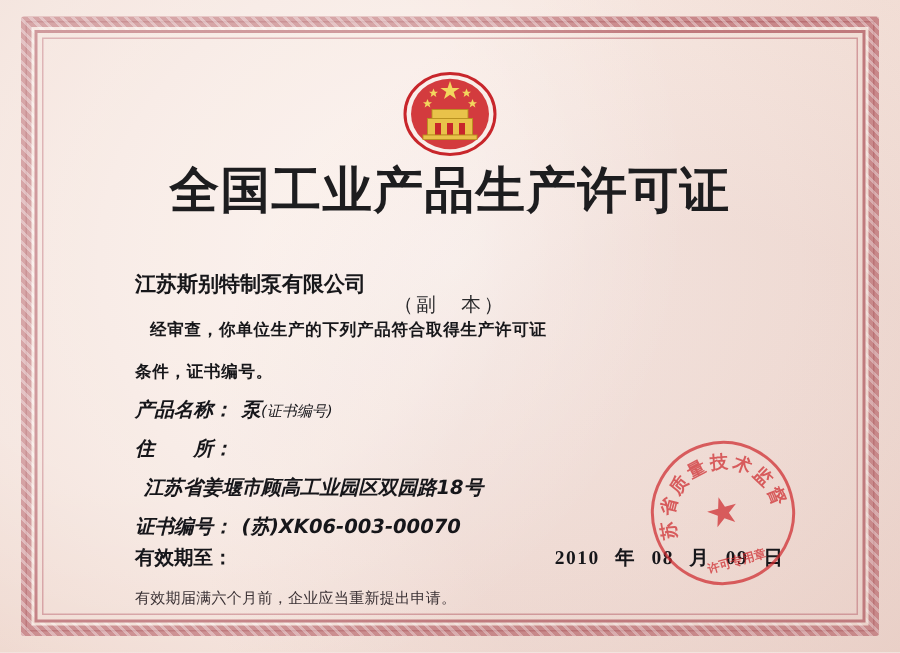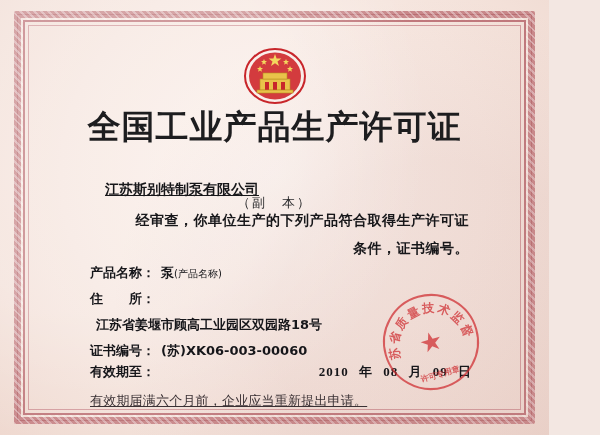--- a/index.html
+++ b/index.html
@@ -8,21 +8,21 @@
   }
   body {
     width: 600px;
     height: 435px;
     overflow: hidden;
     font-family: "DejaVu Sans", "Liberation Sans", sans-serif;
     background: #f3e7e2;
   }
   .certificate {
     position: relative;
-    width: 549px;
+    width: 600px;
     height: 435px;
     background:
       radial-gradient(ellipse at 50% 40%, #fbf1ec 0%, #f6e6df 55%, #efd9d0 100%);
     box-sizing: border-box;
     overflow: hidden;
   }
   
   .frame-outer {
     position: absolute;
     left: 14px;
@@ -121,49 +121,48 @@
     font-size: 13px;
     color: #2a2a2c;
     letter-spacing: 2px;
     margin-top: 44px;
   }
 
   
   .company {
     position: absolute;
     top: 155px;
-    left: 77px;
+    left: 62px;
     font-size: 14px;
     font-weight: bold;
     color: #17171a;
-    text-decoration: underline;
   }
   .statement {
     position: absolute;
     top: 180px;
     left: 72px;
     right: 52px;
-    font-size: 14px;
+    font-size: 11px;
     font-weight: bold;
     line-height: 28px;
     color: #17171a;
     letter-spacing: 0.5px;
-    text-align: right;
   }
   .statement .line2 {
     display: block;
     margin-left: -10px;
   }
 
   
   .fields {
     position: absolute;
     top: 238px;
     left: 62px;
     right: 40px;
+    font-style: italic;
   }
   .field-row {
     display: flex;
     align-items: baseline;
     margin-bottom: 8px;
     font-size: 13px;
     color: #16161a;
   }
   .field-label {
     font-weight: bold;
@@ -200,24 +199,23 @@
     padding-right: 6px;
     font-family: Liberation Serif, serif;
   }
   .issue-date span { margin: 0 3px; }
 
   
   .footnote {
     position: absolute;
     top: 366px;
     left: 62px;
-    font-size: 13px;
+    font-size: 10px;
     color: #3a3134;
     letter-spacing: 0.2px;
-    text-decoration: underline;
   }
 
   
   .seal {
     position: absolute;
     right: 42px;
     top: 268px;
     width: 96px;
     height: 96px;
     transform: rotate(-16deg);
@@ -308,34 +306,34 @@
     <div class="statement">
       <span>经审查，你单位生产的下列产品符合取得生产许可证</span>
       <span class="line2">条件，证书编号。</span>
     </div>
 
     <div class="fields">
 
       <div class="field-row">
         <span class="field-label">产品名称：</span>
         <span class="field-value">泵</span>
-        <span class="field-note">(产品名称)</span>
+        <span class="field-note">(证书编号)</span>
       </div>
 
       <div class="field-row">
         <span class="field-label">住　　所：</span>
       </div>
 
       <div class="field-row">
         <span class="field-value">江苏省姜堰市顾高工业园区双园路18号</span>
       </div>
 
       <div class="field-row">
         <span class="field-label">证书编号：</span>
-        <span class="field-value">(苏)XK06-003-00060</span>
+        <span class="field-value">(苏)XK06-003-00070</span>
       </div>
 
     </div>
 
     <div class="date-row">
       <span class="valid-label">有效期至：</span>
       <span class="issue-date">
         <span>2010</span>
         <span>年</span>
         <span>08</span>

